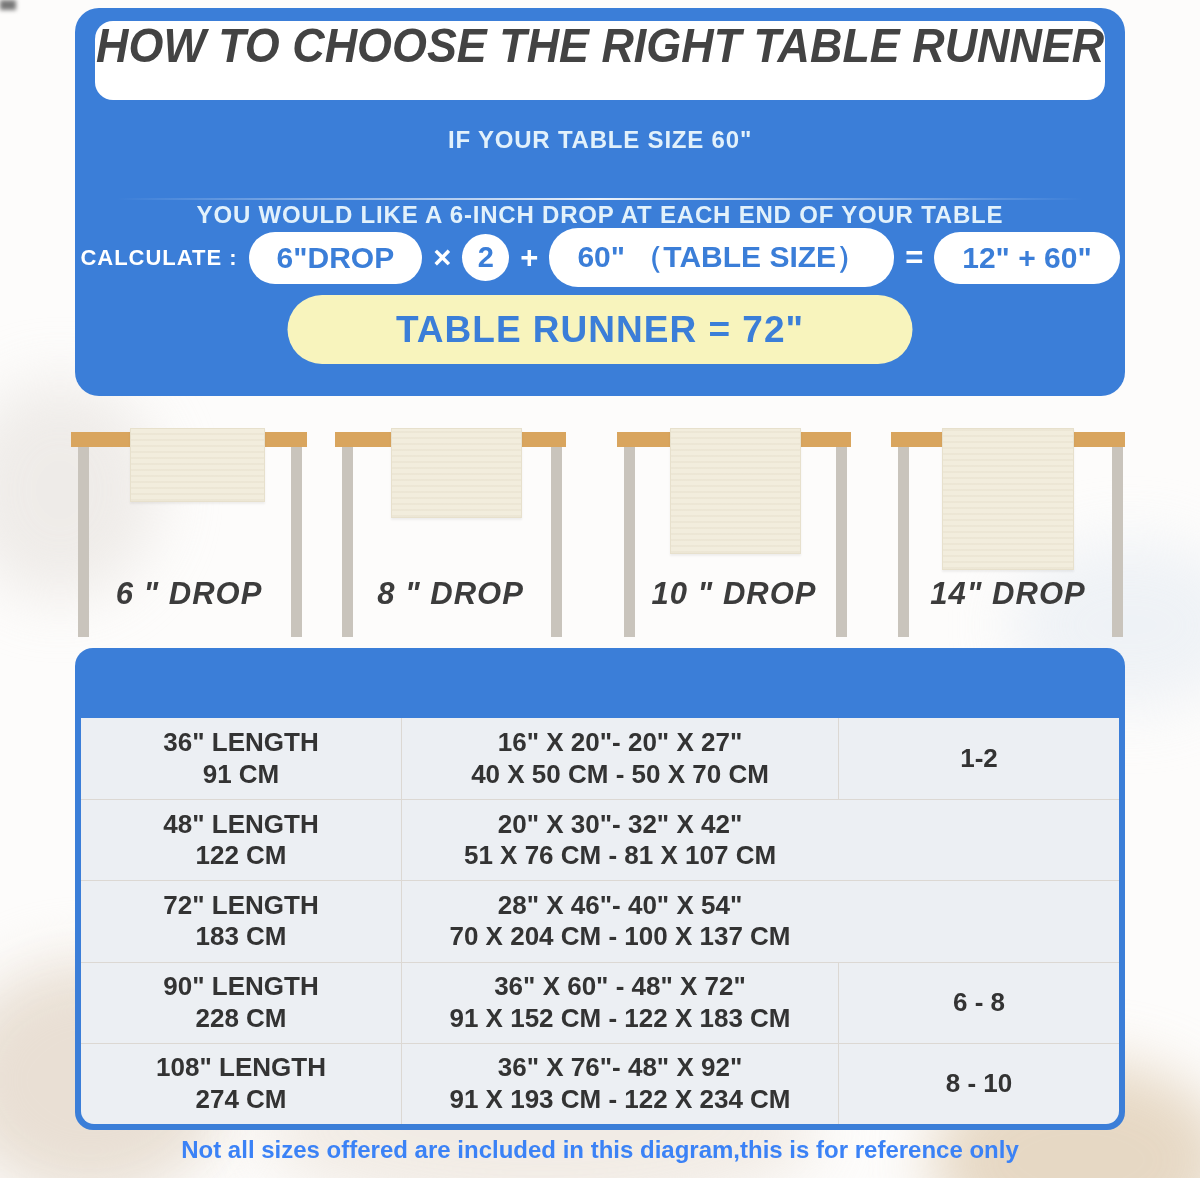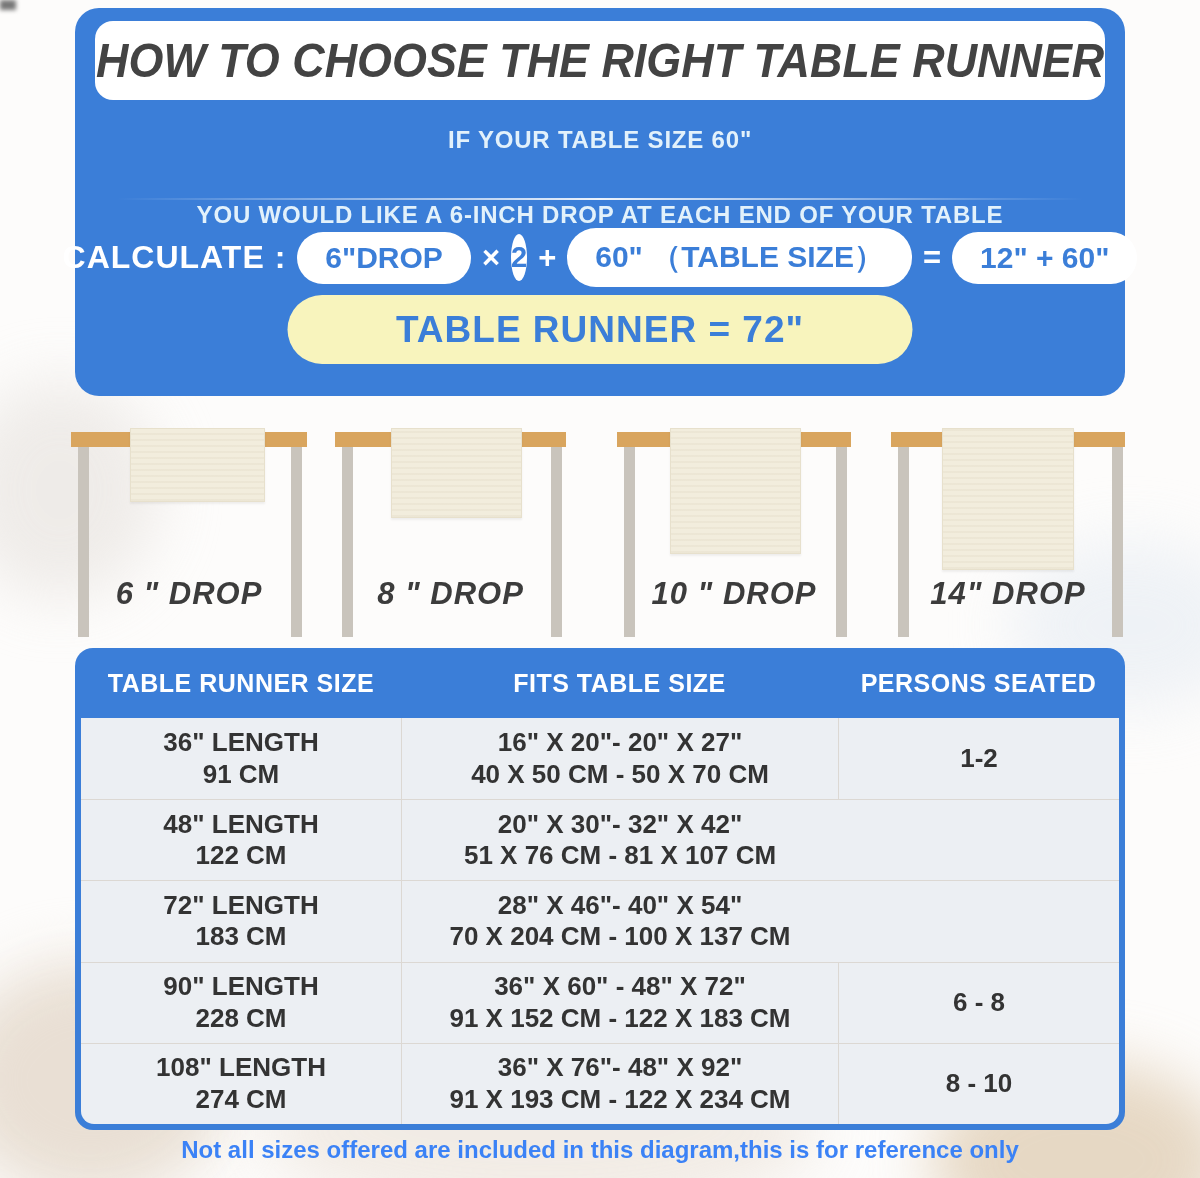--- a/index.html
+++ b/index.html
@@ -20,33 +20,33 @@
   .blob-d { left:1010px; top:540px; width:240px; height:170px; background:#e9eef4; opacity:.7; }
   .blob-e { left:-40px; top:380px; width:200px; height:220px; background:#e9e5e1; opacity:.7; }
   .blob-f { left:840px; top:880px; width:220px; height:160px; background:#efe9e3; opacity:.6; }
   .corner-mark { position:absolute; left:0; top:0; width:16px; height:10px; background:#777; filter:blur(2px); }
 
   
   .banner { position:absolute; left:75px; top:8px; width:1050px; height:388px;
             background:#3b7ed8; border-radius:24px; }
   .title-box { position:absolute; left:20px; right:20px; top:13px; height:79px;
                background:#ffffff; border-radius:18px;
-               display:flex; align-items:center; justify-content:center; }
+               display:flex; align-items:flex-start; justify-content:center; }
   .title { font-weight:900; font-style:italic; font-size:44px; color:#434343;
            letter-spacing:0px; transform:scale(1.02,1.08); white-space:nowrap; }
   .sub { position:absolute; width:100%; text-align:center; color:#e2f1fb;
          font-weight:700; letter-spacing:.8px; }
   .sub1 { top:118px; font-size:24px; }
   .sub2 { top:153px; font-size:24px;margin-top:40px; }
   .divider { position:absolute; top:190px; left:4%; right:4%; height:2px;
              background:linear-gradient(90deg, rgba(255,255,255,0), rgba(255,255,255,.9) 50%, rgba(255,255,255,0)); }
 
   .calc-row { position:absolute; top:220px; left:0; width:100%;
               display:flex; align-items:center; justify-content:center; gap:11px; }
-  .calc-label { color:#fff; font-weight:800; font-size:32px; letter-spacing:1px; white-space:nowrap; }
+  .calc-label { color:#fff; font-weight:800; font-size:22px; letter-spacing:1px; white-space:nowrap; }
   .pill { background:#fff; color:#3b7ed8; font-weight:800; font-size:30px;
           border-radius:29px; padding:9px 28px; white-space:nowrap; }
   .op { color:#fff; font-weight:800; font-size:31px; }
   .mult-circle { width:47px; height:47px; border-radius:50%; background:#fff; color:#3b7ed8;
                  font-weight:800; font-size:29px; display:flex; align-items:center; justify-content:center; }
   .result-pill { position:absolute; top:287px; left:50%; transform:translateX(-50%);
                  width:625px; height:69px; background:#f8f4bd; border-radius:35px;
                  display:flex; align-items:center; justify-content:center;
                  color:#3b7ed8; font-weight:800; font-size:37px; letter-spacing:1px; }
 
@@ -140,25 +140,20 @@
 
   <div>
     <div class="tabletop" style="left:891px; width:234px;"></div>
     <div class="leg" style="left:898px;"></div>
     <div class="leg" style="left:1112px;"></div>
     <div class="runner" style="left:942px; width:132px; height:142px;"></div>
     <div class="drop-label" style="left:891px; width:234px;">14" DROP</div>
   </div>
 
   <div class="size-table">
-    <div class="size-header">
-      <div class="hcell">TABLE RUNNER SIZE</div>
-      <div class="hcell">FITS TABLE SIZE</div>
-      <div class="hcell">PERSONS SEATED</div>
-    </div>
     <div class="size-body">
 
       <div class="size-row">
         <div class="cell">
           <span>36" LENGTH</span>
           <span>91 CM</span>
         </div>
         <div class="cell mid">
           <span>16" X 20"- 20" X 27"</span>
           <span>40 X 50 CM - 50 X 70 CM</span>

